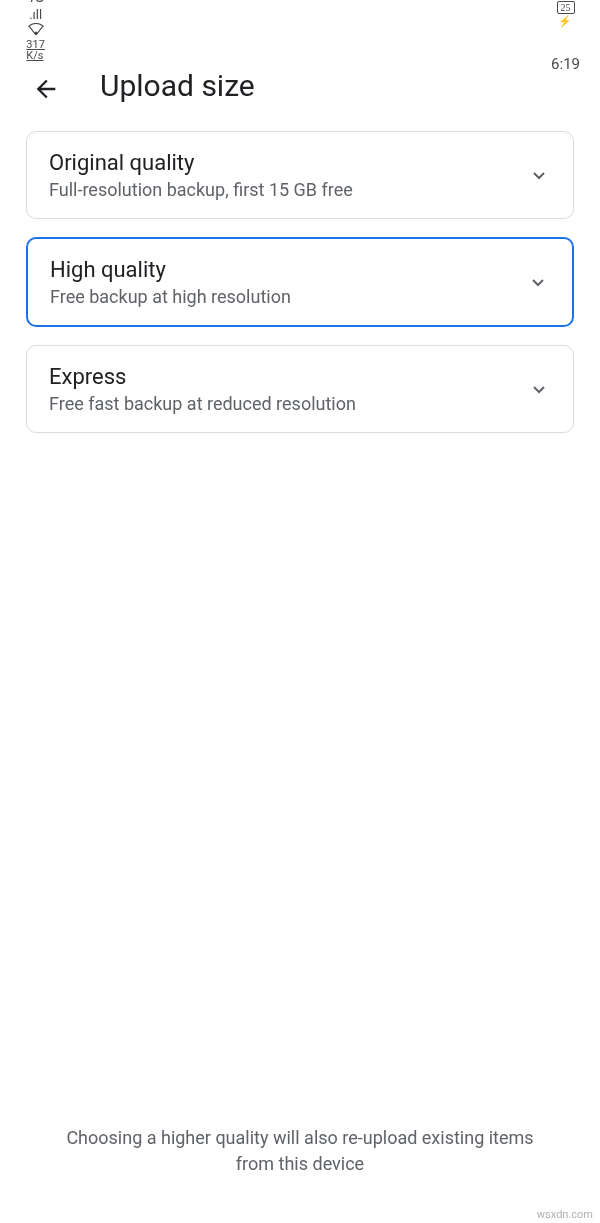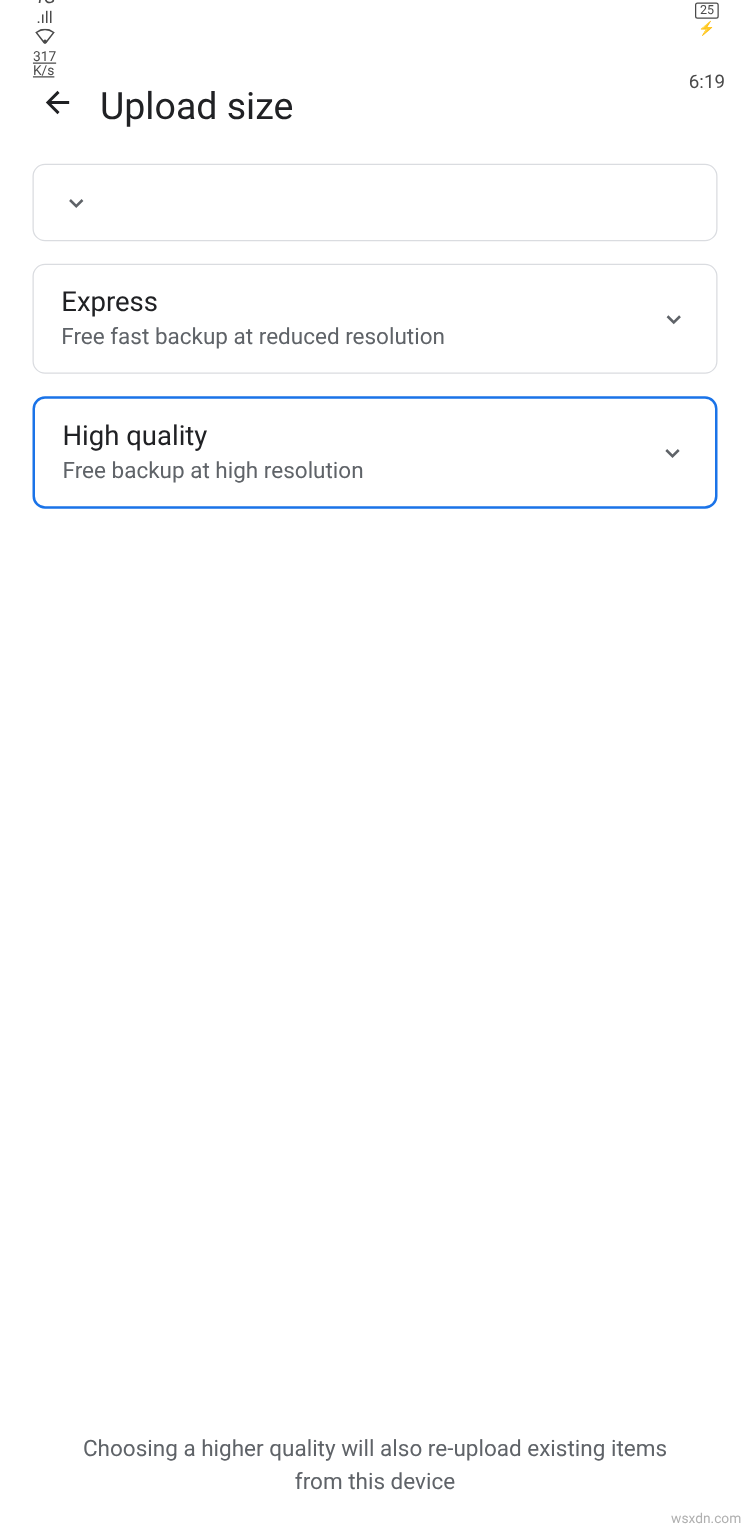--- a/index.html
+++ b/index.html
@@ -43,26 +43,27 @@
       flex-direction: column;
       line-height: 1;
       font-size: 11px;
       text-decoration: underline;
     }
     .battery-box {
       border: 1px solid #4a4a4a;
       padding: 0 3px;
       font-size: 10px;
       border-radius: 2px;
+      font-family: Liberation Serif, serif;
     }
     .header {
       display: flex;
-      align-items: flex-start;
+      align-items: flex-end;
       padding: 36px 20px 28px 32px;
-      gap: 20px;
+      gap: 40px;
     }
     .back-arrow {
       width: 28px;
       height: 28px;
       cursor: pointer;
     }
     .page-title {
       font-size: 30px;
       font-weight: 400;
       color: #202124;
@@ -99,21 +100,21 @@
       font-size: 18px;
       color: #5f6368;
     }
     .chevron {
       width: 24px;
       height: 24px;
       flex-shrink: 0;
     }
     .footer-note {
       position: absolute;
-      bottom: 24px;
+      bottom: 46px;
       left: 0;
       right: 0;
       text-align: center;
       padding: 0 60px;
       font-size: 18px;
       color: #5f6368;
       line-height: 1.45;
     }
     .watermark {
       position: absolute;
@@ -165,46 +166,50 @@
   <span class="back-arrow">
     <svg width="28" height="28" viewBox="0 0 24 24">
         <path d="M20 11H7.83l5.59-5.59L12 4l-8 8 8 8 1.41-1.41L7.83 13H20v-2z" fill="#202124"></path>
       </svg>
   </span>
   <span class="page-title">Upload size</span>
 </div>
 
 <div class="options">
   <div class="option-card">
+    <div class="option-text">
+      <span class="option-title">Original quality</span>
+      <span class="option-subtitle">Full-resolution backup, first 15 GB free</span>
+    </div>
+    <span class="chevron">
+      <svg width="24" height="24" viewBox="0 0 24 24">
+          <path d="M7 10l5 5 5-5" fill="none" stroke="#5f6368" stroke-width="2"></path>
+        </svg>
+    </span>
+  </div>
+
+  <div class="option-card selected">
+    <div class="option-text">
+      <span class="option-title">High quality</span>
+      <span class="option-subtitle">Free backup at high resolution</span>
+    </div>
     <span class="chevron">
       <svg width="24" height="24" viewBox="0 0 24 24">
           <path d="M7 10l5 5 5-5" fill="none" stroke="#5f6368" stroke-width="2"></path>
         </svg>
     </span>
   </div>
 
   <div class="option-card">
     <div class="option-text">
       <span class="option-title">Express</span>
       <span class="option-subtitle">Free fast backup at reduced resolution</span>
     </div>
     <span class="chevron">
       <svg width="24" height="24" viewBox="0 0 24 24">
           <path d="M7 10l5 5 5-5" fill="none" stroke="#5f6368" stroke-width="2"></path>
         </svg>
     </span>
   </div>
-
-  <div class="option-card selected">
-    <div class="option-text">
-      <span class="option-title">High quality</span>
-      <span class="option-subtitle">Free backup at high resolution</span>
-    </div>
-    <span class="chevron">
-      <svg width="24" height="24" viewBox="0 0 24 24">
-          <path d="M7 10l5 5 5-5" fill="none" stroke="#5f6368" stroke-width="2"></path>
-        </svg>
-    </span>
-  </div>
 </div>
 
 <div class="footer-note">Choosing a higher quality will also re-upload existing items from this device</div>
 <div class="watermark">wsxdn.com</div>
 
 </body></html>

